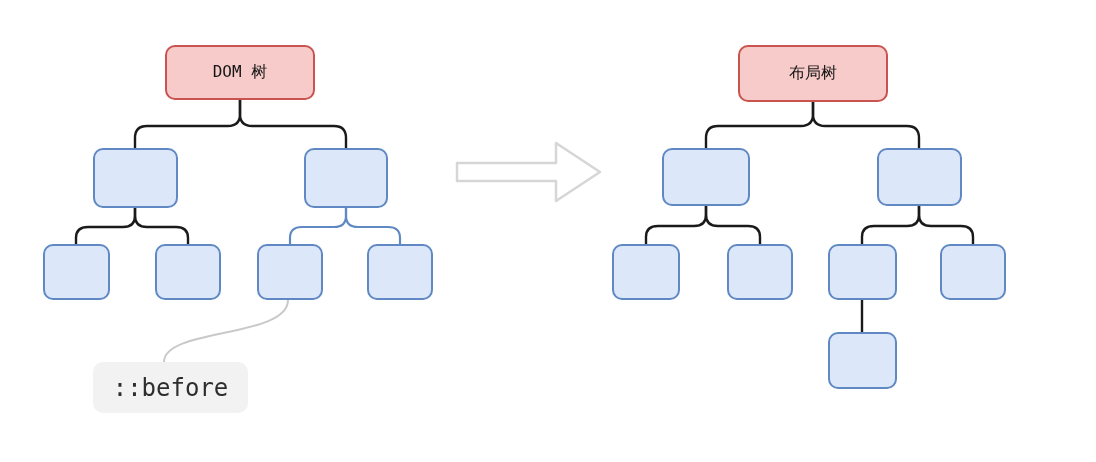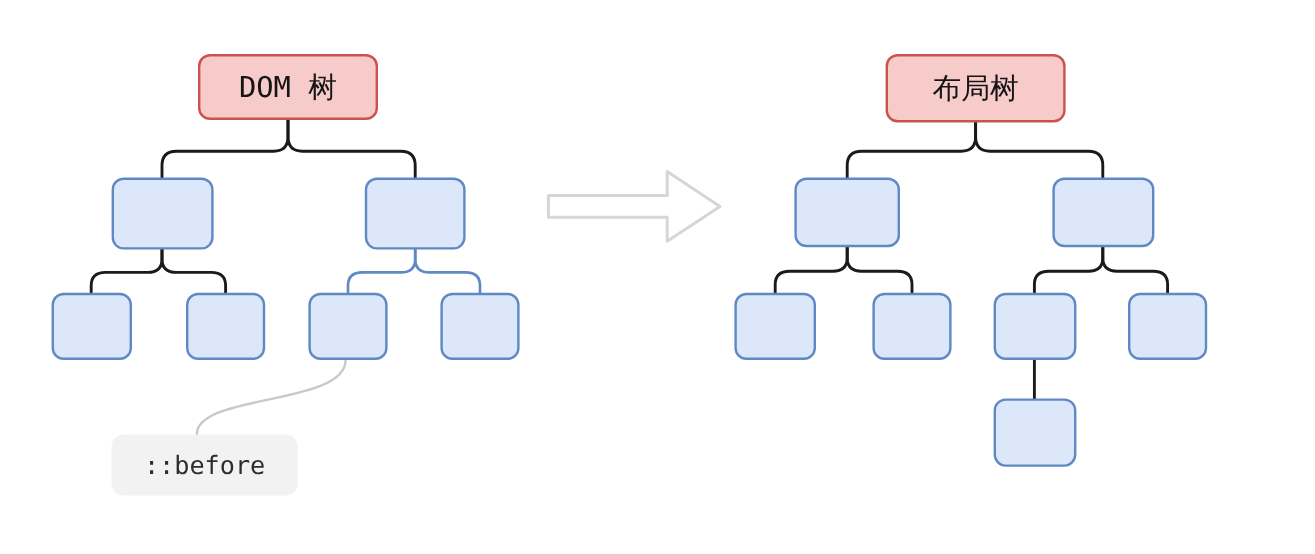--- a/index.html
+++ b/index.html
@@ -6,26 +6,26 @@
   .canvas{
     position:relative;width:1096px;height:462px;background:#ffffff;overflow:hidden;
     font-family:"DejaVu Sans Mono","Liberation Mono",monospace;
   }
   .wires{position:absolute;left:0;top:0;width:1096px;height:462px;}
   .node{position:absolute;box-sizing:border-box;border-radius:10px;}
   .node.blue{background:#dce8fa;border:2px solid #6089c4;}
   .node.pink{
     background:#f7cbca;border:2.5px solid #c9544f;
     display:flex;align-items:center;justify-content:center;
-    font-size:24px;color:#151515;white-space:pre;
+    font-size:16px;color:#151515;white-space:pre;
   }
   .chip{
     position:absolute;background:#f2f2f3;border-radius:10px;
     display:flex;align-items:center;justify-content:center;
-    font-size:21px;color:#2d2d2d;
+    font-size:24px;color:#2d2d2d;
   }
   
   .l-root{left:165px;top:45px;width:150px;height:55px;}
   .l-c1{left:93px;top:148px;width:85px;height:60px;}
   .l-c2{left:304px;top:148px;width:84px;height:60px;}
   .l-g1{left:43px;top:244px;width:67px;height:56px;}
   .l-g2{left:155px;top:244px;width:66px;height:56px;}
   .l-g3{left:257px;top:244px;width:66px;height:56px;}
   .l-g4{left:367px;top:244px;width:66px;height:56px;}
   .l-chip{left:93px;top:362px;width:155px;height:51px;}

